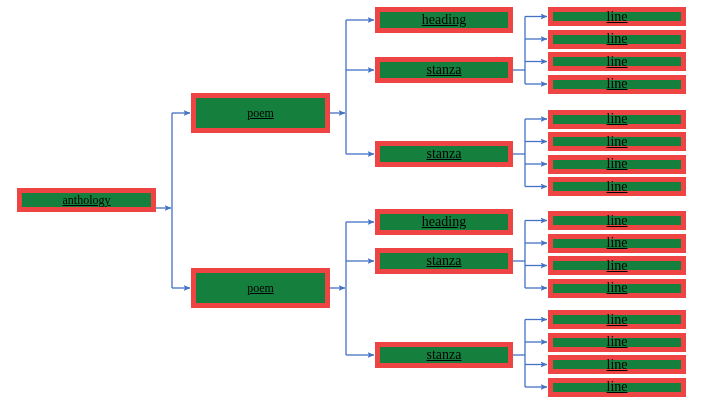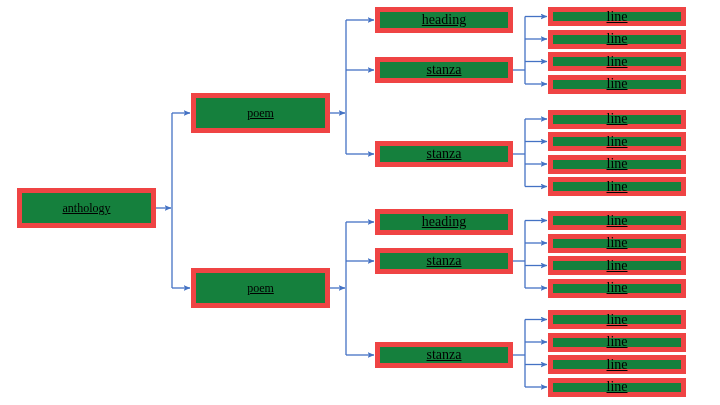--- a/index.html
+++ b/index.html
@@ -84,21 +84,21 @@
     <g>
       <line x1="512" y1="355" x2="525" y2="355"></line>
       <line x1="525" y1="319.5" x2="525" y2="387"></line>
       <line x1="525" y1="319.5" x2="547" y2="319.5" marker-end="url(#ah)"></line>
       <line x1="525" y1="342" x2="547" y2="342" marker-end="url(#ah)"></line>
       <line x1="525" y1="364.5" x2="547" y2="364.5" marker-end="url(#ah)"></line>
       <line x1="525" y1="387" x2="547" y2="387" marker-end="url(#ah)"></line>
     </g>
   </svg>
 
-  <div class="node lv1" style="left:17px;top:188px;width:139px;height:40px;">anthology</div>
+  <div class="node lv1" style="left:17px;top:188px;width:139px;height:24px;">anthology</div>
 
   <div class="node lv2" style="left:191px;top:93px;width:139px;height:40px;">poem</div>
   <div class="node lv2" style="left:191px;top:268px;width:139px;height:40px;">poem</div>
 
   <div class="node lv3" style="left:375px;top:7px;width:138px;height:26px;">heading</div>
   <div class="node lv3" style="left:375px;top:57px;width:138px;height:26px;">stanza</div>
   <div class="node lv3" style="left:375px;top:141px;width:138px;height:26px;">stanza</div>
 
   <div class="node lv3" style="left:375px;top:209px;width:138px;height:26px;">heading</div>
   <div class="node lv3" style="left:375px;top:248px;width:138px;height:26px;">stanza</div>

